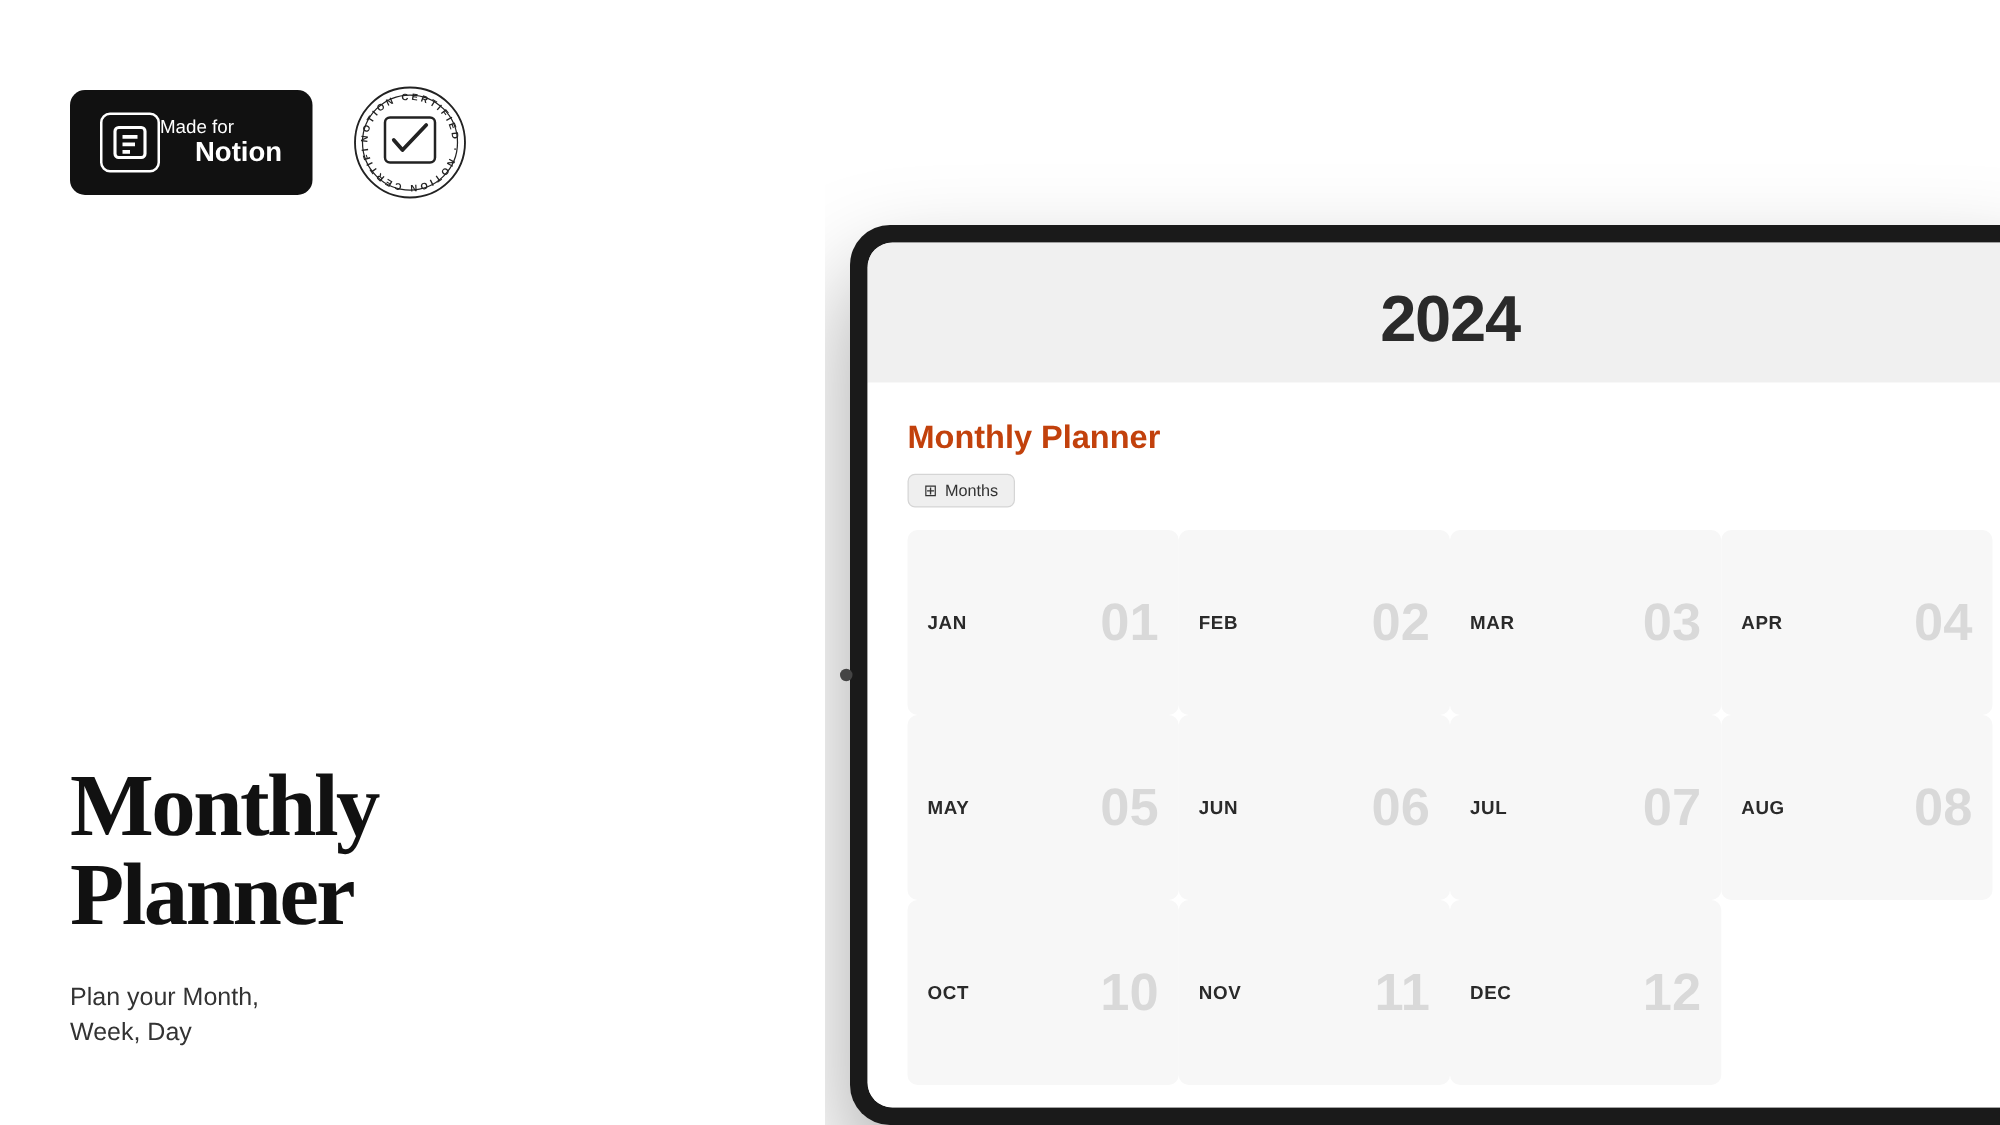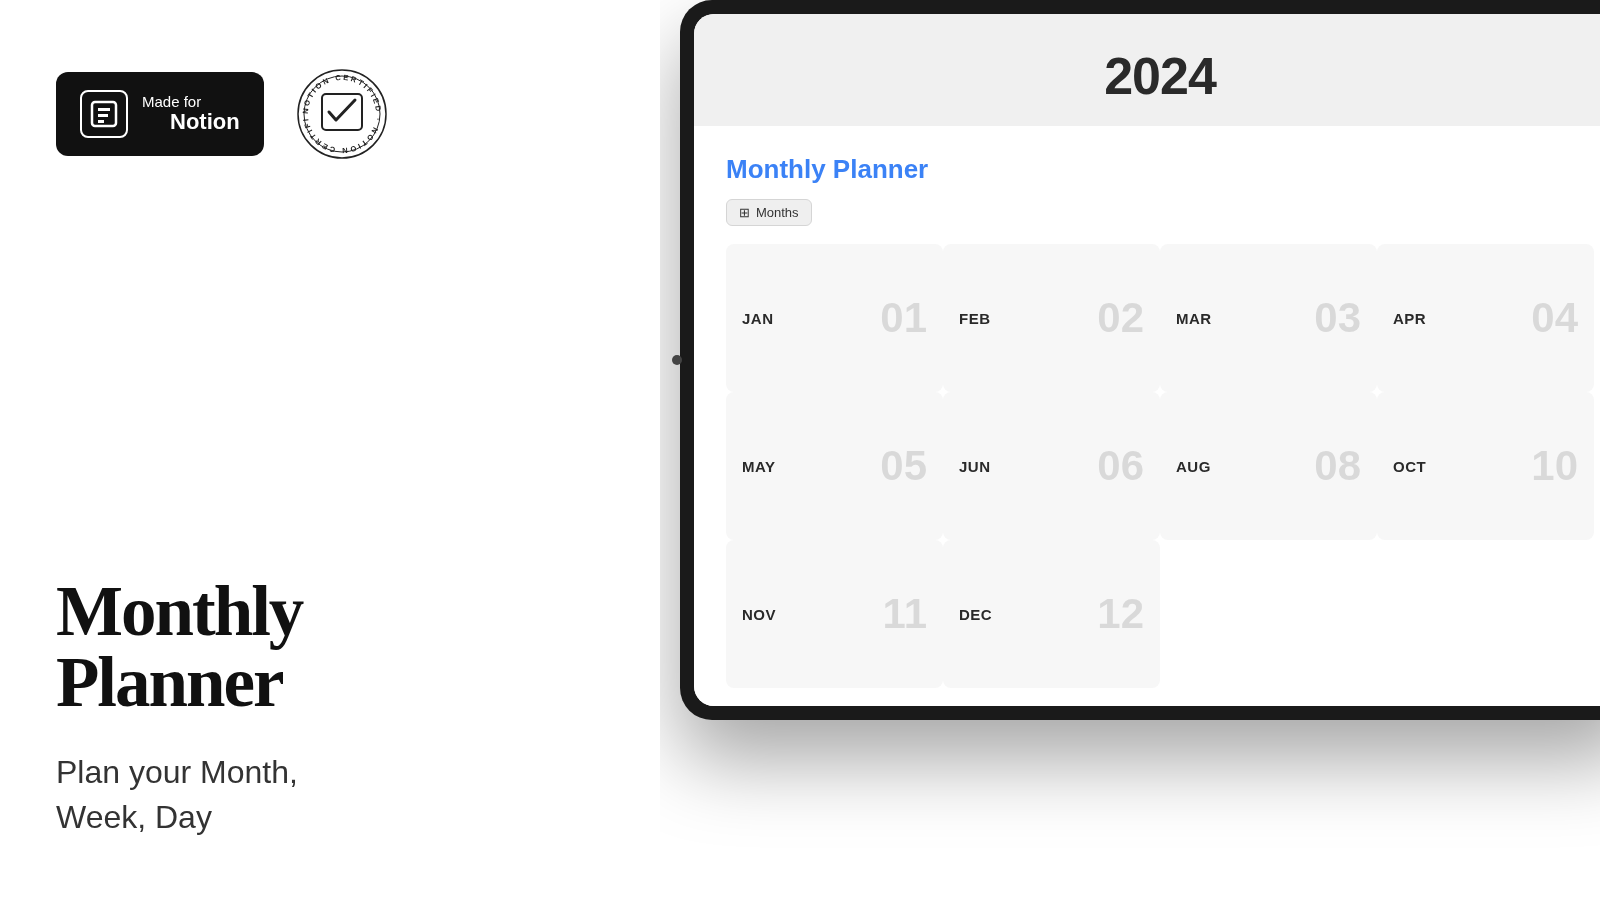--- a/index.html
+++ b/index.html
@@ -32,21 +32,20 @@
     }
 
     
     .made-for-notion {
       background: #111111;
       color: #ffffff;
       border-radius: 12px;
       padding: 18px 24px;
       display: flex;
       align-items: center;
-      gap: 14px;
       flex-shrink: 0;
     }
 
     .notion-icon-box {
       width: 48px;
       height: 48px;
       border: 2.5px solid #ffffff;
       border-radius: 8px;
       display: flex;
       align-items: center;
@@ -97,31 +96,31 @@
       font-size: 71px;
       font-weight: 800;
       color: #111111;
       line-height: 1.0;
       letter-spacing: -2px;
       font-family: Liberation Serif, serif;
     }
 
     .subtitle {
       margin-top: 32px;
-      font-size: 32px;
+      font-size: 20px;
       color: #333333;
       font-weight: 400;
       line-height: 1.4;
     }
 
     
     .right-panel {
       flex: 1;
       display: flex;
-      align-items: flex-start;
+      align-items: flex-end;
       justify-content: flex-start;
       padding-left: 20px;
       overflow: hidden;
     }
 
     .tablet-mockup {
       width: 960px;
       height: 720px;
       background: #1a1a1a;
       border-radius: 32px;
@@ -158,21 +157,21 @@
     .tablet-body {
       background: #ffffff;
       flex: 1;
       padding: 28px 32px;
       overflow: hidden;
     }
 
     .planner-title {
       font-size: 26px;
       font-weight: 700;
-      color: #3b82f6;
+      color: #c2410c;
       margin-bottom: 14px;
     }
 
     .months-tab {
       display: inline-flex;
       align-items: center;
       gap: 6px;
       background: #efefef;
       border: 1px solid #d5d5d5;
       border-radius: 6px;
@@ -322,20 +321,24 @@
     </div>
             <div class="month-cell">
       <span class="month-name">MAY</span>
       <span class="month-num">05</span>
     </div>
             <div class="month-cell">
       <span class="month-name">JUN</span>
       <span class="month-num">06</span>
     </div>
             <div class="month-cell">
+      <span class="month-name">JUL</span>
+      <span class="month-num">07</span>
+    </div>
+            <div class="month-cell">
       <span class="month-name">AUG</span>
       <span class="month-num">08</span>
     </div>
             <div class="month-cell">
       <span class="month-name">OCT</span>
       <span class="month-num">10</span>
     </div>
             <div class="month-cell">
       <span class="month-name">NOV</span>
       <span class="month-num">11</span>

